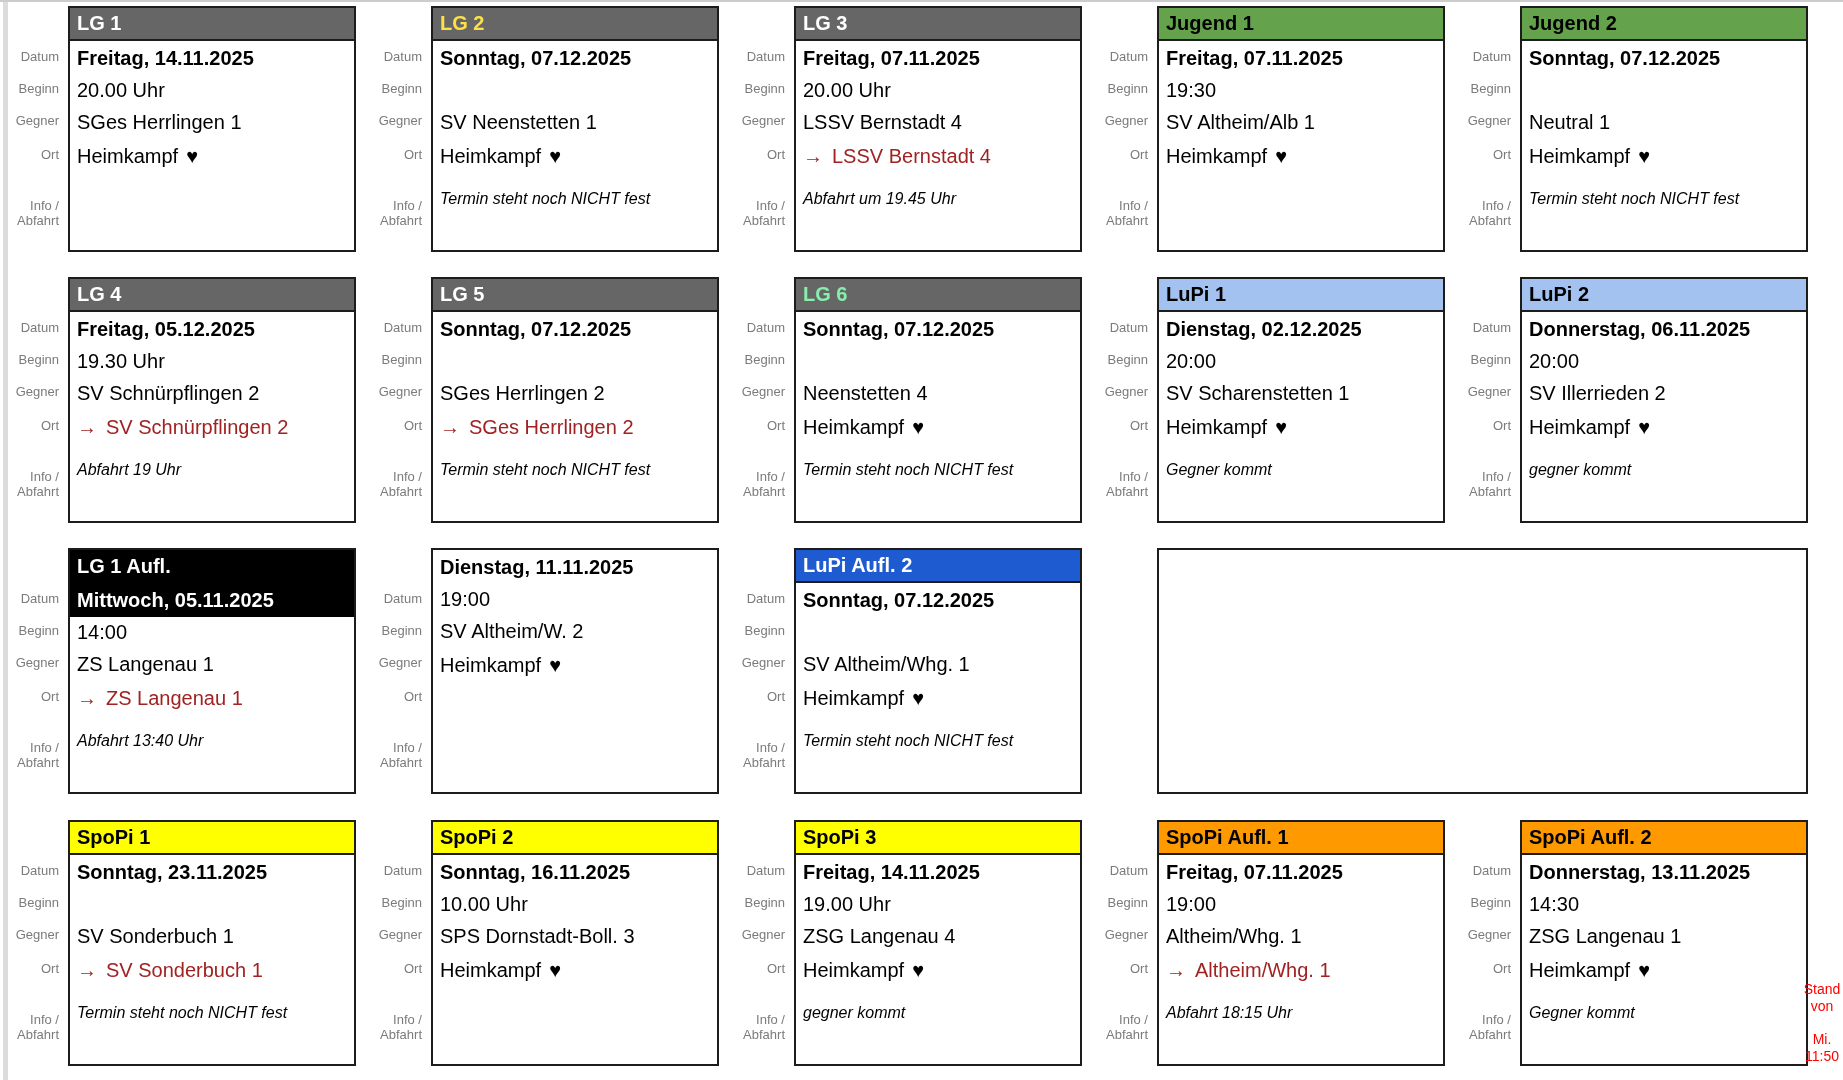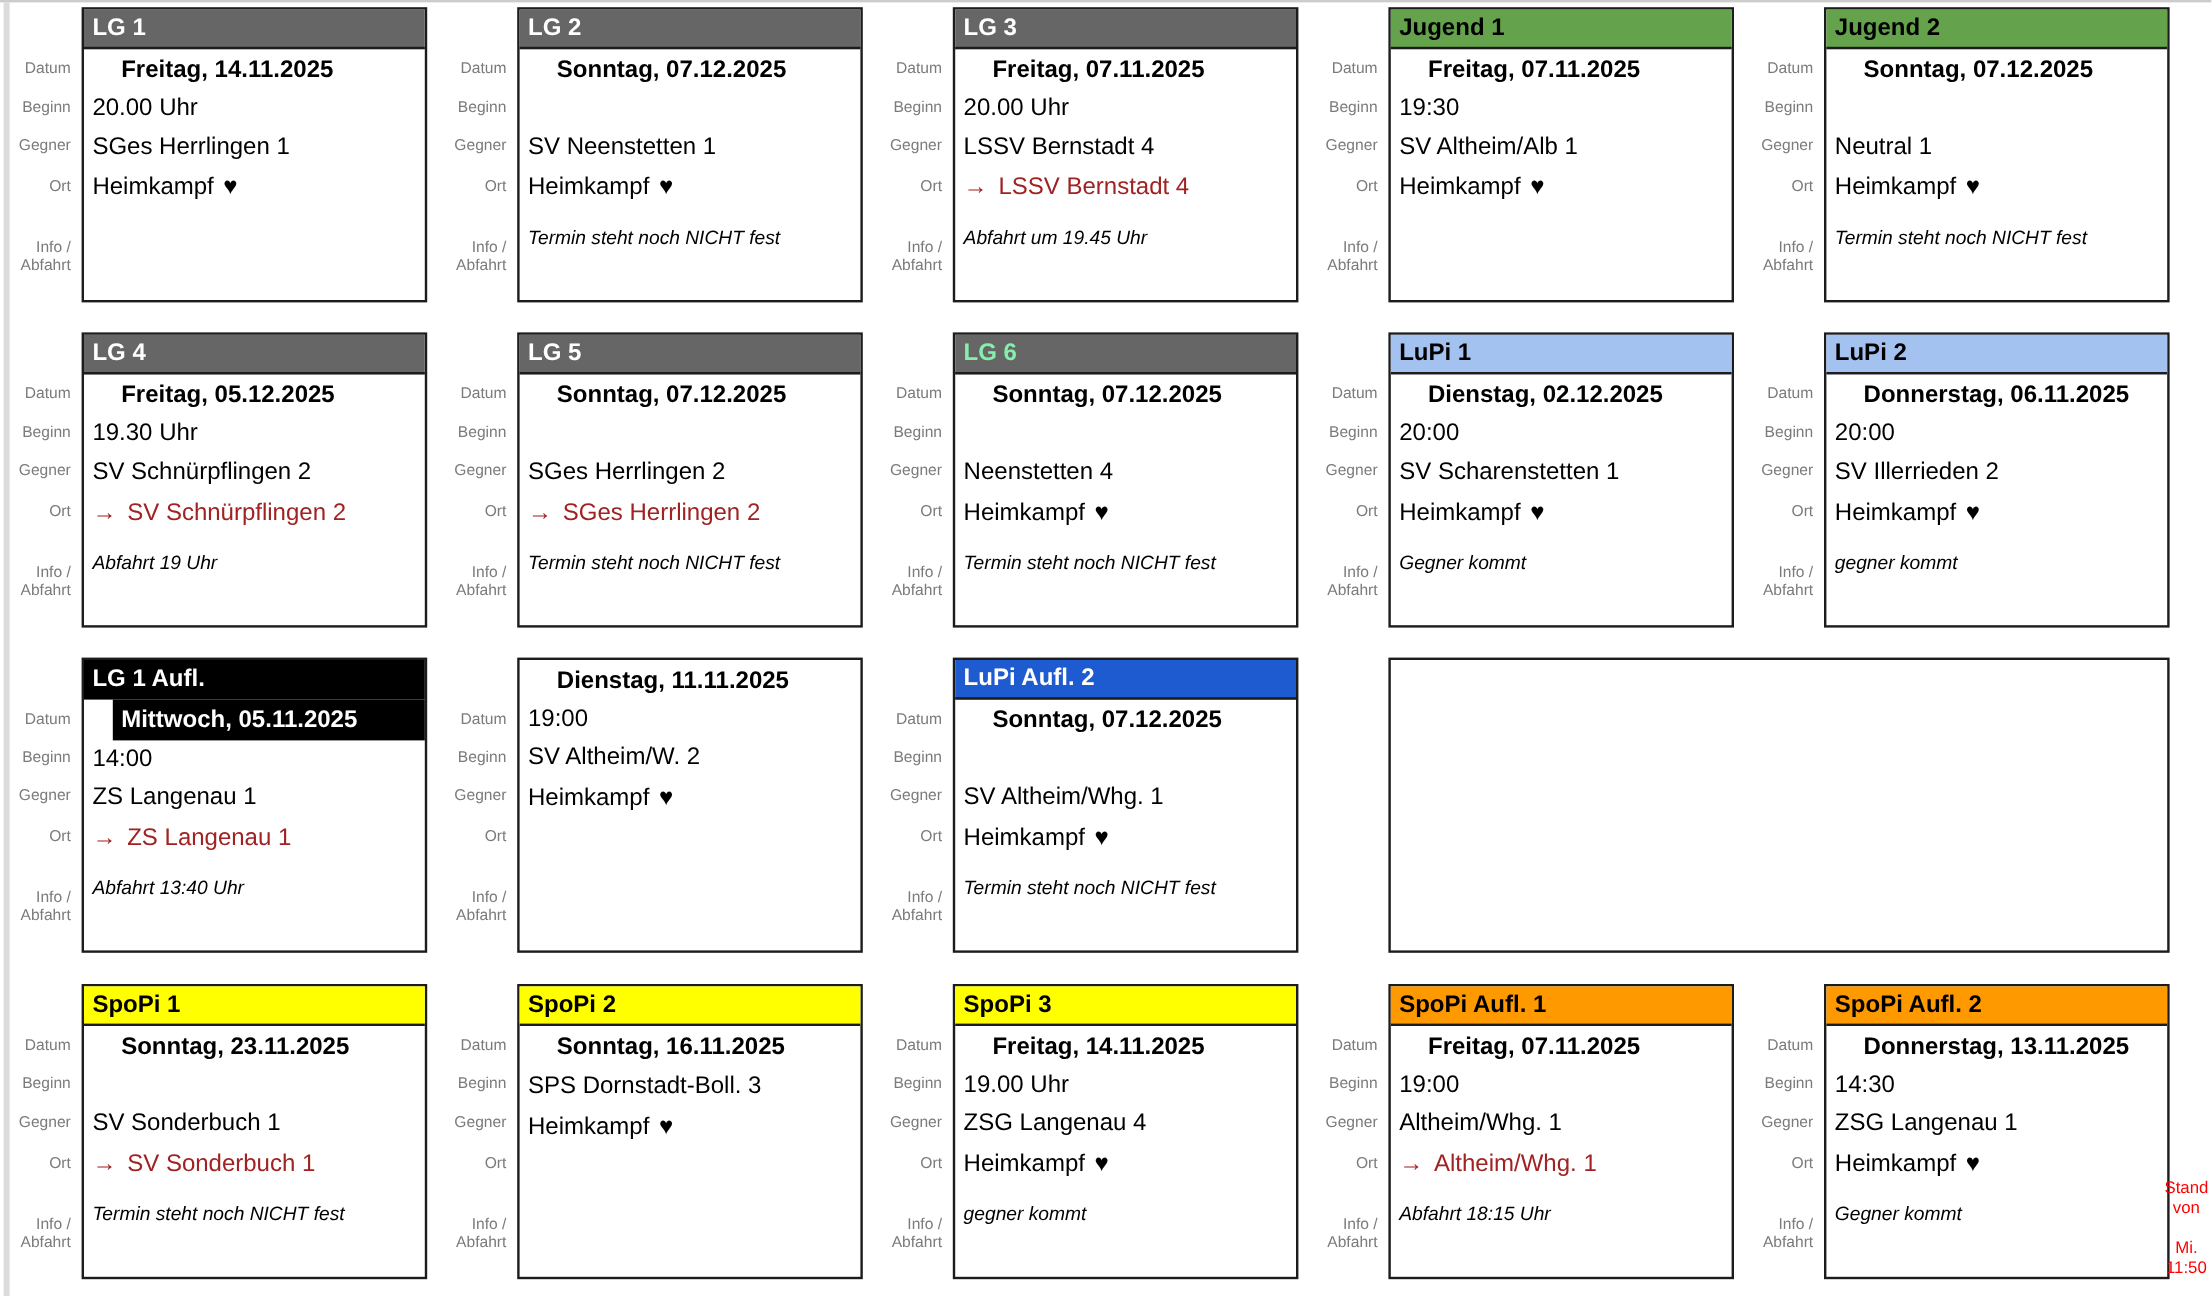--- a/index.html
+++ b/index.html
@@ -21,21 +21,21 @@
   .g-info{flex:1;display:flex;flex-direction:column;align-items:flex-end;justify-content:flex-end;padding-bottom:24px;}
   .glabel{font-size:13px;line-height:15px;color:#7b7b7b;text-align:right;white-space:nowrap;}
 
   .card{
     width:288px;height:246px;box-sizing:border-box;border:2px solid #1c1c1c;background:#fff;
     display:flex;flex-direction:column;font-size:20px;flex:none;
   }
   .hdr{height:33px;box-sizing:border-box;border-bottom:2px solid #1c1c1c;font-weight:bold;
        padding-left:7px;display:flex;align-items:center;white-space:nowrap;overflow:hidden;}
   .row{padding-left:7px;display:flex;align-items:center;white-space:nowrap;overflow:hidden;}
-  .r-datum{height:34px;font-weight:bold;margin-left:24px;}
+  .r-datum{height:34px;font-weight:bold;}
   .r-beginn{height:31px;}
   .r-gegner{height:33px;}
   .r-ort{height:35px;}
   .r-info{flex:1;align-items:flex-start;padding-top:16px;font-style:italic;font-size:16px;}
 
   .ort-pre{font-weight:bold;}
   .away-ort .r-ort{color:#a12222;}
   .away-ort .ort-pre{margin-right:9px;}
   .ort-post{margin-left:8px;}
 
@@ -104,21 +104,21 @@
           </div>
       <div class="g-row g-ort">
             <span class="glabel">Ort</span>
           </div>
       <div class="g-info">
         <span class="glabel">Info /</span>
         <span class="glabel">Abfahrt</span>
       </div>
     </div>
     <div class="card">
-      <div class="hdr" style="background: rgb(102, 102, 102); color: #ffffff;">LG 2</div>
+      <div class="hdr" style="background: rgb(102, 102, 102); color: #fde047;">LG 2</div>
       <div class="row r-datum">Sonntag, 07.12.2025</div>
       <div class="row r-beginn"></div>
       <div class="row r-gegner">SV Neenstetten 1</div>
       <div class="row r-ort">
         <span class="ort-pre"></span>
         <span class="ort-text">Heimkampf</span>
         <span class="ort-post">♥</span>
       </div>
       <div class="row r-info">Termin steht noch NICHT fest</div>
     </div>
@@ -534,20 +534,21 @@
             <span class="glabel">Ort</span>
           </div>
       <div class="g-info">
         <span class="glabel">Info /</span>
         <span class="glabel">Abfahrt</span>
       </div>
     </div>
     <div class="card">
       <div class="hdr" style="background: rgb(255, 255, 0); color: rgb(0, 0, 0);">SpoPi 2</div>
       <div class="row r-datum">Sonntag, 16.11.2025</div>
+      <div class="row r-beginn">10.00 Uhr</div>
       <div class="row r-gegner">SPS Dornstadt-Boll. 3</div>
       <div class="row r-ort">
         <span class="ort-pre"></span>
         <span class="ort-text">Heimkampf</span>
         <span class="ort-post">♥</span>
       </div>
       <div class="row r-info"></div>
     </div>
   </div>
       <div class="cell" style="left: 728px; top: 820px;">

